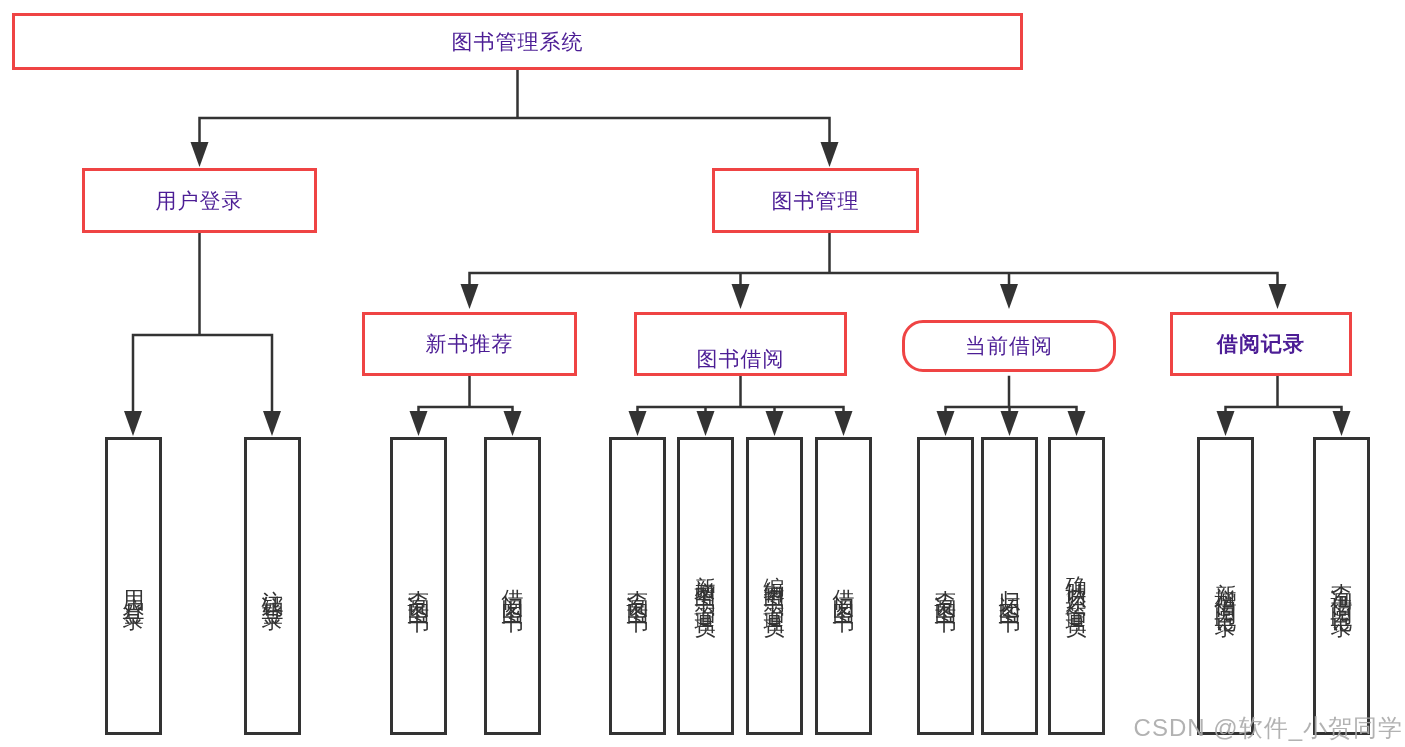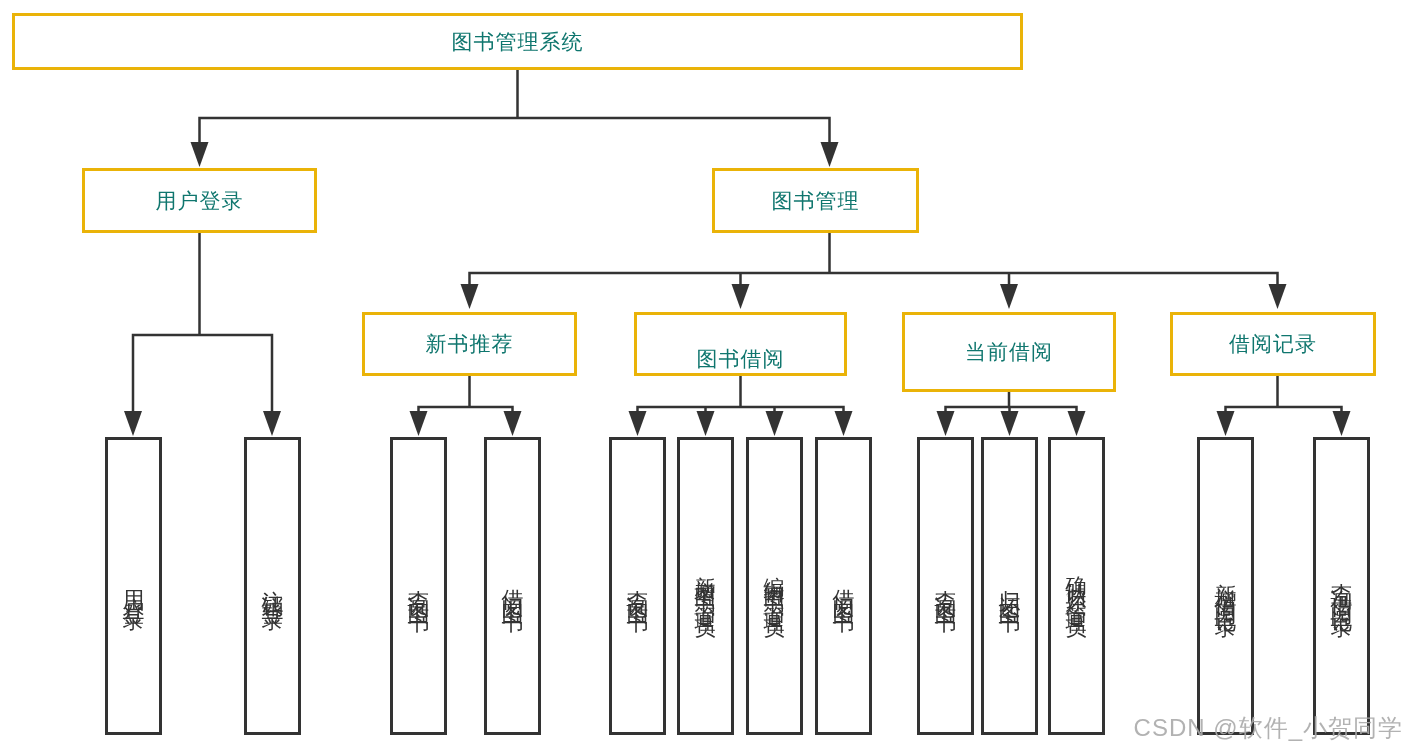--- a/index.html
+++ b/index.html
@@ -13,28 +13,28 @@
   }
   #connectors {
     position: absolute;
     left: 0; top: 0;
     width: 1405px; height: 747px;
     pointer-events: none;
   }
   .hbox {
     position: absolute;
     box-sizing: border-box;
-    border: 3px solid #eab308;
+    border: 3px solid #ef4444;
     background: #ffffff;
     display: flex;
     align-items: center;
     justify-content: center;
     font-size: 21px;
     letter-spacing: 1px;
-    color: #0f766e;
+    color: #4c1d95;
     z-index: 2;
   }
   .vbox {
     position: absolute;
     top: 437px;
     height: 298px;
     width: 57px;
     box-sizing: border-box;
     border: 3px solid #333333;
     background: #ffffff;
@@ -122,24 +122,24 @@
   <div class="hbox" style="left:712px; top:168px; width:207px; height:65px;">
     <span>图书管理</span>
   </div>
 
   <div class="hbox" style="left:362px; top:312px; width:215px; height:64px;">
     <span>新书推荐</span>
   </div>
   <div class="hbox" style="left:634px; top:312px; width:213px; height:64px;align-items:flex-end;">
     <span>图书借阅</span>
   </div>
-  <div class="hbox" style="left:902px; top:312px; width:214px; height:80px;">
+  <div class="hbox" style="left:902px; top:320px; width:214px; height:52px;border-radius:21px;">
     <span>当前借阅</span>
   </div>
-  <div class="hbox" style="left:1170px; top:312px; width:206px; height:64px;">
+  <div class="hbox" style="left:1170px; top:312px; width:182px; height:64px;font-weight:bold;">
     <span>借阅记录</span>
   </div>
 
   <div class="vbox" style="left:105px;">
     <span>用户登录</span>
   </div>
   <div class="vbox" style="left:244px;">
     <span>注销登录</span>
   </div>
 

